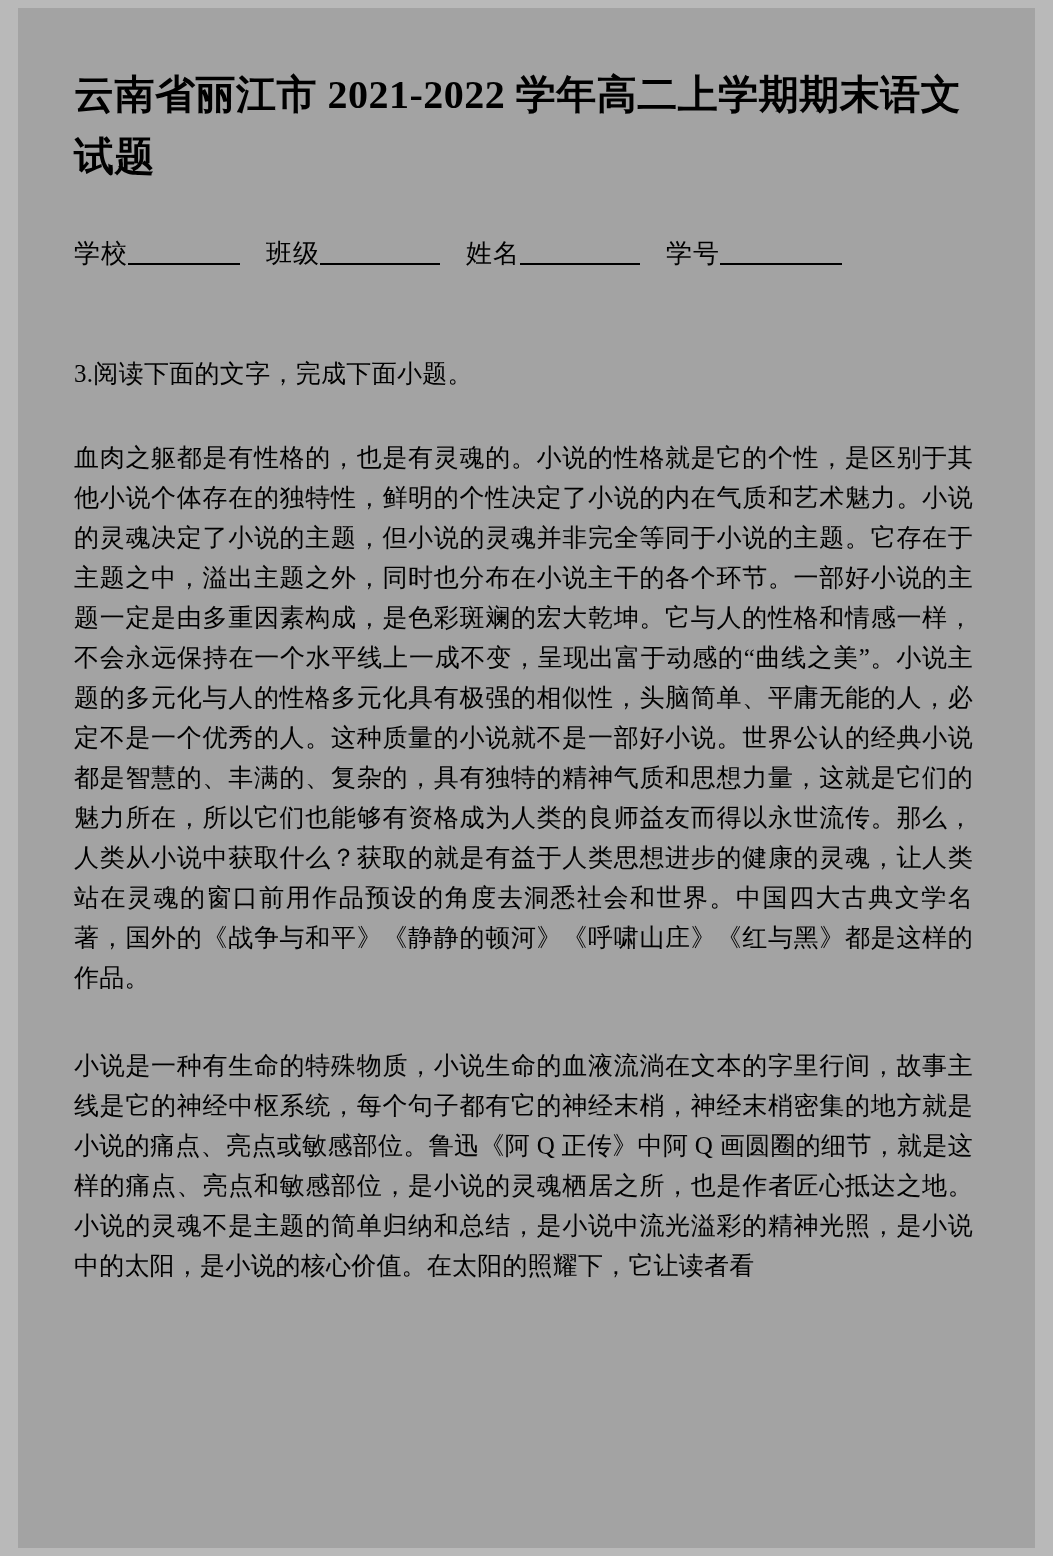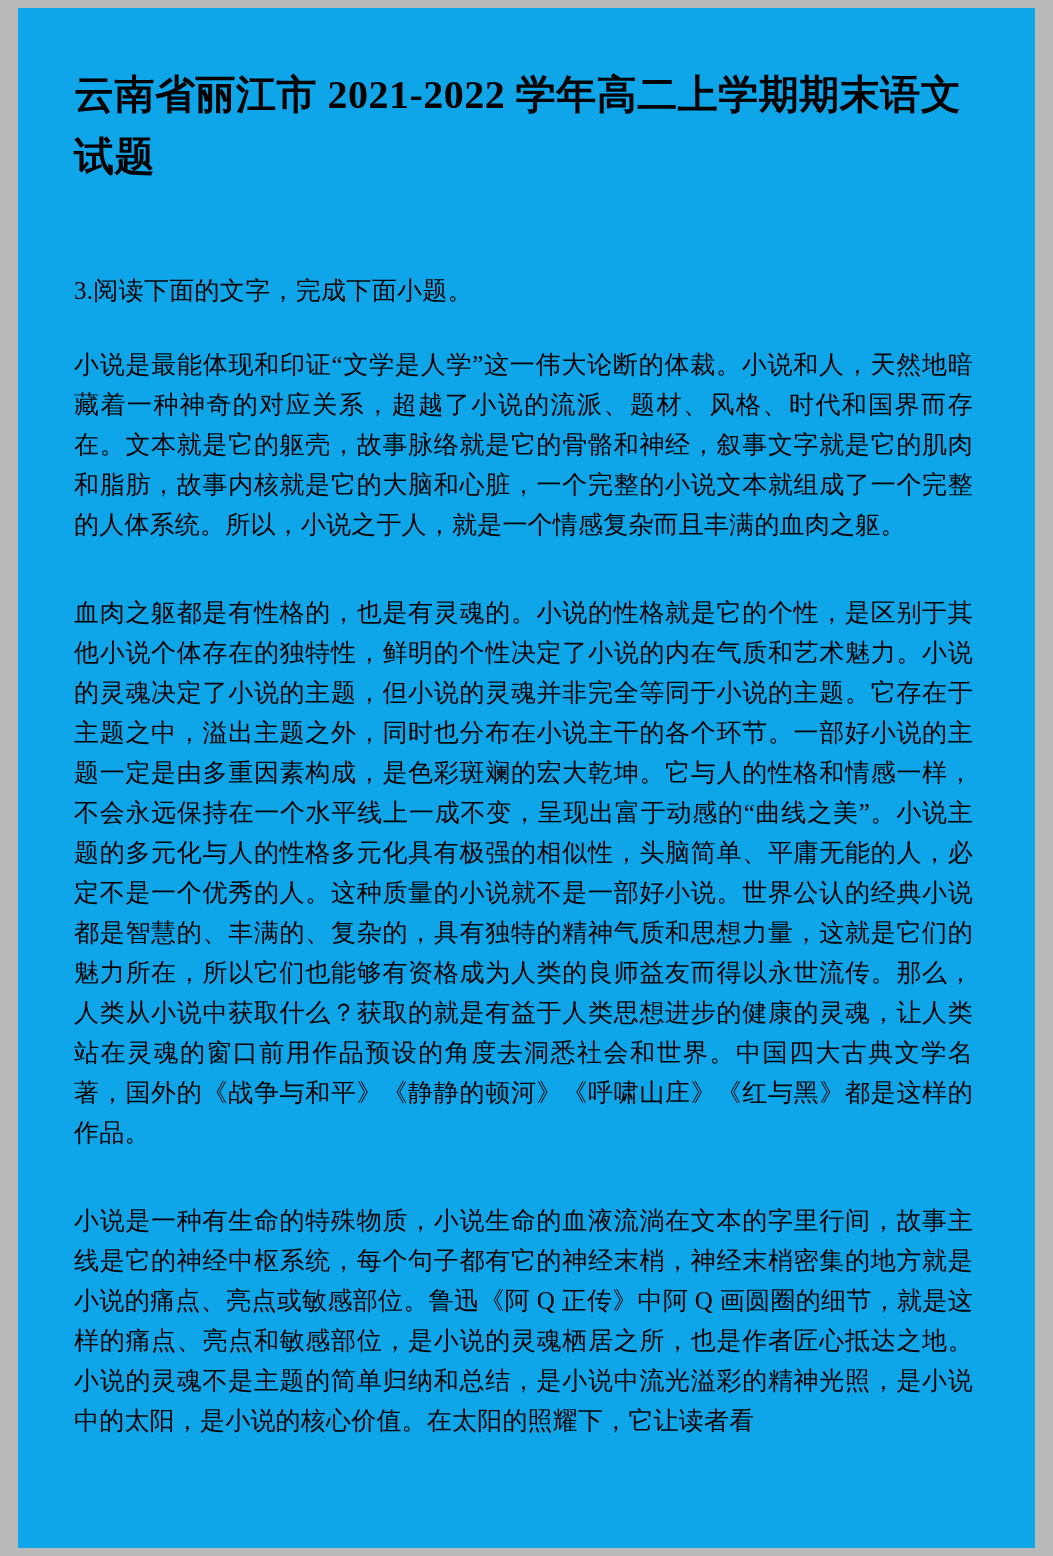--- a/index.html
+++ b/index.html
@@ -12,21 +12,21 @@
     height: 1556px;
     overflow: hidden;
     font-family: "Liberation Serif", "DejaVu Serif", serif;
   }
   .page {
     position: absolute;
     left: 18px;
     top: 8px;
     width: 1017px;
     height: 1540px;
-    background: #0ea5e9;
+    background: #a3a3a3;
     box-sizing: border-box;
     overflow: hidden;
   }
   .page-inner {
     padding: 56px 62px 0 56px;
   }
   .doc-title {
     font-size: 40px;
     font-weight: bold;
     line-height: 1.55;
@@ -81,22 +81,24 @@
   }
 </style>
 </head>
 <body>
 
 <div class="page">
   <div class="page-inner">
 
     <h1 class="doc-title">云南省丽江市 2021-2022 学年高二上学期期末语文试题</h1>
 
+    <div class="meta-line">
+      <span class="field">学校</span><span class="blank blank-1"></span><span class="gap-sm"></span><span class="field">班级</span><span class="blank blank-2"></span><span class="gap-sm"></span><span class="field">姓名</span><span class="blank blank-3"></span><span class="gap-sm"></span><span class="field">学号</span><span class="blank blank-4"></span>
+    </div>
 
 
     <div class="q-lead">3.阅读下面的文字，完成下面小题。</div>
 
-    <p class="para first-indentless">小说是最能体现和印证“文学是人学”这一伟大论断的体裁。小说和人，天然地暗藏着一种神奇的对应关系，超越了小说的流派、题材、风格、时代和国界而存在。文本就是它的躯壳，故事脉络就是它的骨骼和神经，叙事文字就是它的肌肉和脂肪，故事内核就是它的大脑和心脏，一个完整的小说文本就组成了一个完整的人体系统。所以，小说之于人，就是一个情感复杂而且丰满的血肉之躯。</p>
     <p class="para">血肉之躯都是有性格的，也是有灵魂的。小说的性格就是它的个性，是区别于其他小说个体存在的独特性，鲜明的个性决定了小说的内在气质和艺术魅力。小说的灵魂决定了小说的主题，但小说的灵魂并非完全等同于小说的主题。它存在于主题之中，溢出主题之外，同时也分布在小说主干的各个环节。一部好小说的主题一定是由多重因素构成，是色彩斑斓的宏大乾坤。它与人的性格和情感一样，不会永远保持在一个水平线上一成不变，呈现出富于动感的“曲线之美”。小说主题的多元化与人的性格多元化具有极强的相似性，头脑简单、平庸无能的人，必定不是一个优秀的人。这种质量的小说就不是一部好小说。世界公认的经典小说都是智慧的、丰满的、复杂的，具有独特的精神气质和思想力量，这就是它们的魅力所在，所以它们也能够有资格成为人类的良师益友而得以永世流传。那么，人类从小说中获取什么？获取的就是有益于人类思想进步的健康的灵魂，让人类站在灵魂的窗口前用作品预设的角度去洞悉社会和世界。中国四大古典文学名著，国外的《战争与和平》《静静的顿河》《呼啸山庄》《红与黑》都是这样的作品。</p>
     <p class="para">小说是一种有生命的特殊物质，小说生命的血液流淌在文本的字里行间，故事主线是它的神经中枢系统，每个句子都有它的神经末梢，神经末梢密集的地方就是小说的痛点、亮点或敏感部位。鲁迅《阿 Q 正传》中阿 Q 画圆圈的细节，就是这样的痛点、亮点和敏感部位，是小说的灵魂栖居之所，也是作者匠心抵达之地。小说的灵魂不是主题的简单归纳和总结，是小说中流光溢彩的精神光照，是小说中的太阳，是小说的核心价值。在太阳的照耀下，它让读者看</p>
 
   </div>
 </div>
 
 </body></html>

